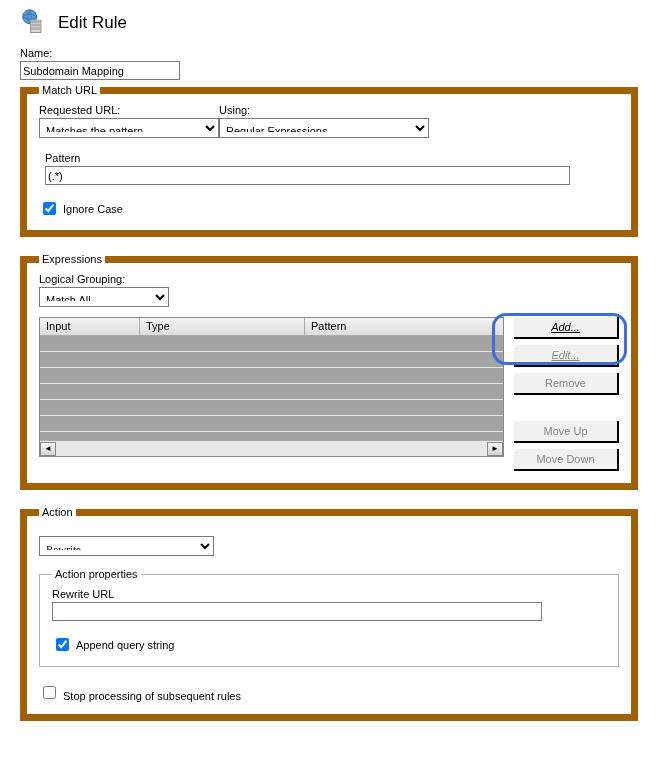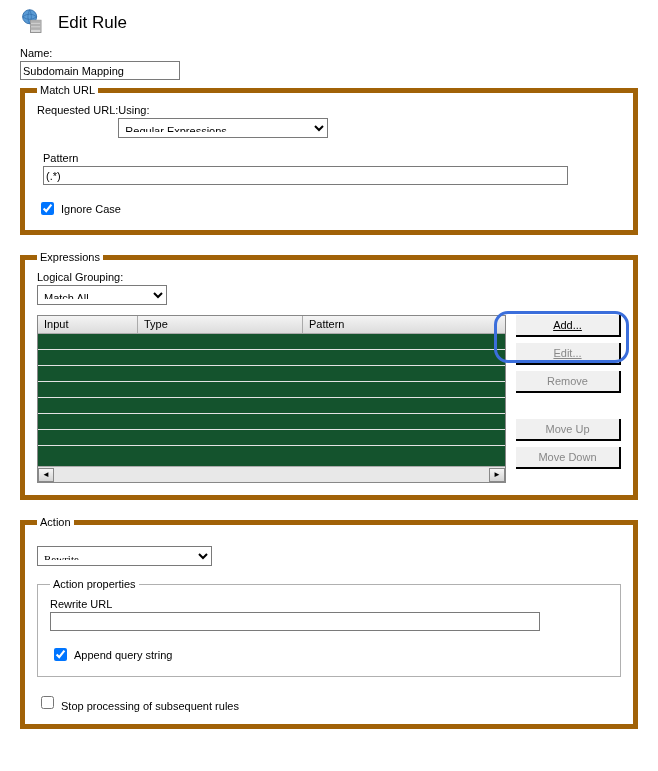--- a/index.html
+++ b/index.html
@@ -31,21 +31,21 @@
     border: 1px solid #7a7a7a;
     background: #fff;
     padding: 5px 2px;
     height: 19px;
   }
   select {
     height: 20px;
     background: #fff;
   }
   fieldset {
-    border: 5px solid #a16207;
+    border: 7px solid #a16207;
     margin: 0 0 16px 0;
     padding: 8px 12px 12px 12px;
   }
   legend {
     font-size: 11px;
     padding: 0 3px;
   }
   .row-2col {
     display: flex;
     margin-bottom: 14px;
@@ -62,23 +62,23 @@
   .checkbox-row input[type="checkbox"] {
     width: 13px; height: 13px;
   }
   .cond-body {
     display: flex;
     gap: 10px;
   }
   .cond-table-wrap {
     flex: 1;
     border: 1px solid #888;
-    height: 168px;
+    height: 140px;
     position: relative;
-    background: #14532d;
+    background: #a3a3a3;
     display: flex;
     flex-direction: column;
   }
   .cond-table-head {
     display: flex;
     background: linear-gradient(#f4f4f4, #dcdcdc);
     border-bottom: 1px solid #aaa;
     height: 18px;
     flex: 0 0 auto;
   }
@@ -123,21 +123,21 @@
     height: 22px;
     border: none;
     border-right: 2px solid #000;
     border-bottom: 2px solid #000;
     background: #f0f0f0;
     font-family: inherit;
     font-size: 11px;
     cursor: pointer;
     text-align: center;
   }
-  .cond-btn.underlined { text-decoration: underline; }
+  .cond-btn.underlined { text-decoration: underline; font-style: italic; }
   .cond-btn:disabled { color: #888; cursor: default; }
   .cond-gap { height: 14px; }
   .highlight-ring {
     position: absolute;
     border: 3px solid #3b6edb;
     border-radius: 14px;
     pointer-events: none;
   }
   .name-input { width: 160px; }
   .req-select { width: 180px; }
@@ -172,20 +172,23 @@
   <div class="field-label">Name:</div>
   <input type="text" class="name-input" value="Subdomain Mapping" style="">
 </div>
 
 <fieldset>
   <legend>Match URL</legend>
 
   <div class="row-2col">
     <div class="col">
       <div class="field-label">Requested URL:</div>
+      <select class="req-select">
+        <option>Matches the pattern</option>
+      </select>
     </div>
     <div class="col">
       <div class="field-label">Using:</div>
       <select class="using-select">
         <option>Regular Expressions</option>
       </select>
     </div>
   </div>
 
   <div class="pattern-block">

